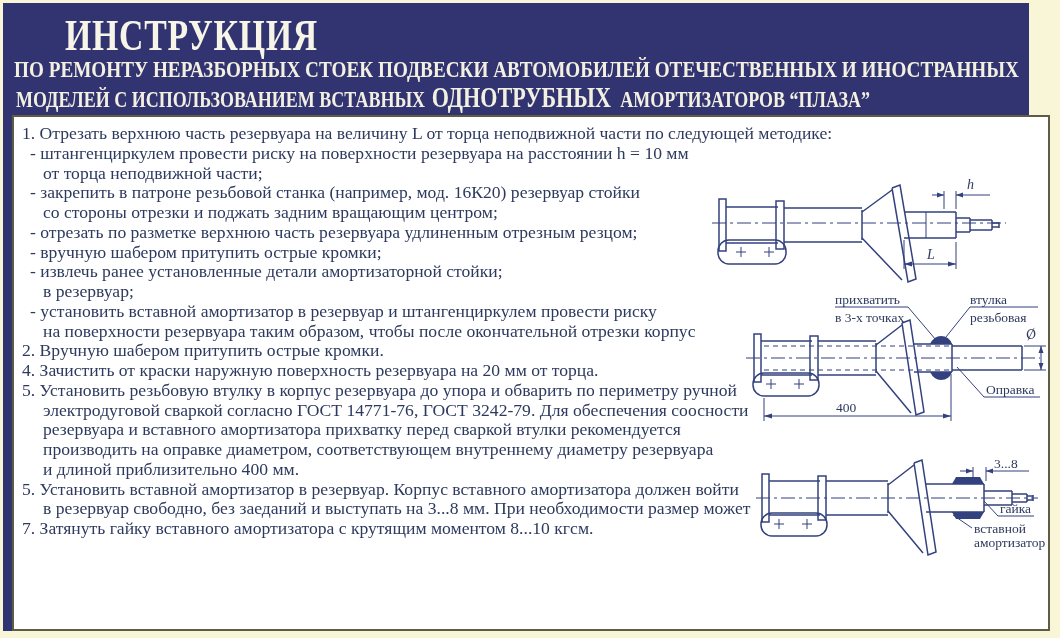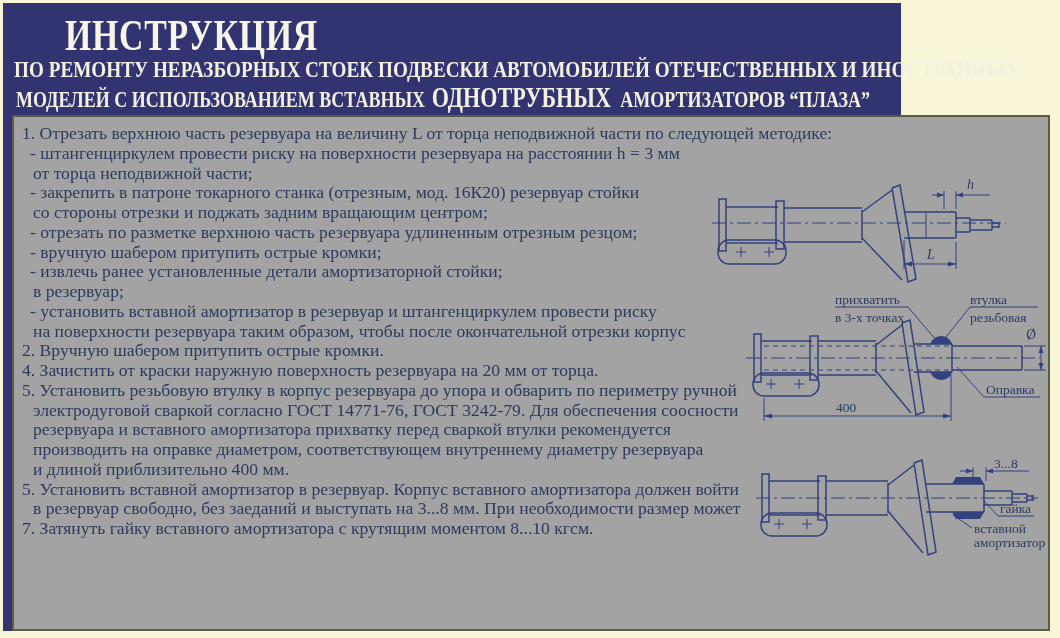--- a/index.html
+++ b/index.html
@@ -1,45 +1,45 @@
 <!DOCTYPE html>
 <html><head>
 <meta charset="utf-8">
 <style>
   html,body{margin:0;padding:0}
   body{
     width:1060px;height:638px;position:relative;overflow:hidden;
     background:#f9f5d7;
     font-family:"Liberation Serif", serif;
   }
-  .header{position:absolute;left:3px;top:3px;width:898px;height:112px;background:#313470}
+  .header{position:absolute;left:3px;top:3px;width:1026px;height:112px;background:#313470}
   .side-strip{position:absolute;left:3px;top:115px;width:9px;height:516px;background:#313470}
   .panel{
     position:absolute;left:12px;top:115px;width:1038px;height:516px;
-    background:#a3a3a3;border:2px solid #5e5c45;box-sizing:border-box;overflow:hidden;
+    background:#ffffff;border:2px solid #5e5c45;box-sizing:border-box;overflow:hidden;
   }
   .title{
     position:absolute;left:62px;top:6px;color:#f7f4e8;font-weight:bold;font-size:45px;
     letter-spacing:1px;transform:scaleX(.75);transform-origin:0 0;white-space:nowrap;
   }
   .sub1{
     position:absolute;left:11px;top:53px;color:#f3f0e2;font-weight:bold;font-size:24px;
     transform:scaleX(.80);transform-origin:0 0;white-space:nowrap;line-height:26px;
   }
   .sub2{
     position:absolute;left:13px;top:79px;color:#f3f0e2;font-weight:bold;font-size:24px;
     transform:scaleX(.75);transform-origin:0 0;white-space:nowrap;line-height:30px;
   }
   .sub2 .big{font-size:29.5px;margin:0 .30em}
   .sub2 .p2{margin-left:.15em}
   .instructions{position:absolute;left:0;top:0;width:100%;padding-top:7px}
   .line{font-size:17.6px;line-height:19.75px;color:#2d3a5e;white-space:nowrap}
   .ind0{margin-left:8px}
   .ind1{margin-left:16px}
-  .ind2{margin-left:19px}
+  .ind2{margin-left:29px}
   .fig{position:absolute}
   .fig path,.fig rect,.fig polyline{stroke:#33417e;fill:none}
   .fig .s{stroke-width:1.5}
   .fig .thin{stroke-width:1}
   .fig .cl{stroke-width:1;stroke-dasharray:14 4 3 4}
   .fig .hid{stroke-width:1;stroke-dasharray:5 4}
   .fig .fill{fill:#33417e;stroke:none}
   .fig text{fill:#2d3a5e;font-family:"Liberation Serif",serif;font-size:13.5px;stroke:none}
   .fig text.dim{font-style:italic;font-size:14px}
   #fig1{left:692px;top:16px}
@@ -56,23 +56,23 @@
     <span>МОДЕЛЕЙ  С ИСПОЛЬЗОВАНИЕМ ВСТАВНЫХ</span><span class="big">ОДНОТРУБНЫХ</span><span class="p2">АМОРТИЗАТОРОВ “ПЛАЗА”</span>
   </div>
 </div>
 
 <div class="side-strip"></div>
 
 <div class="panel">
 
   <div class="instructions">
       <div class="line ind0">1. Отрезать верхнюю часть резервуара на величину L от торца неподвижной части по следующей методике:</div>
-      <div class="line ind1">- штангенциркулем провести риску на поверхности резервуара на расстоянии h = 3 мм</div>
+      <div class="line ind1">- штангенциркулем провести риску на поверхности резервуара на расстоянии h = 10 мм</div>
       <div class="line ind2">от торца  неподвижной части;</div>
-      <div class="line ind1">- закрепить в патроне токарного станка (отрезным, мод. 16К20) резервуар стойки</div>
+      <div class="line ind1">- закрепить в патроне резьбовой станка (например, мод. 16К20) резервуар стойки</div>
       <div class="line ind2">со стороны отрезки  и поджать задним вращающим центром;</div>
       <div class="line ind1">- отрезать по разметке верхнюю часть резервуара удлиненным отрезным резцом;</div>
       <div class="line ind1">- вручную шабером притупить острые кромки;</div>
       <div class="line ind1">- извлечь ранее установленные детали амортизаторной стойки;</div>
       <div class="line ind2">в резервуар;</div>
       <div class="line ind1">- установить вставной амортизатор в резервуар и штангенциркулем провести риску</div>
       <div class="line ind2">на поверхности резервуара таким образом, чтобы после окончательной отрезки корпус</div>
       <div class="line ind0">2. Вручную шабером притупить острые кромки.</div>
       <div class="line ind0">4. Зачистить от краски наружную поверхность резервуара на 20 мм от торца.</div>
       <div class="line ind0">5. Установить резьбовую втулку в корпус резервуара до упора и обварить по периметру ручной</div>

